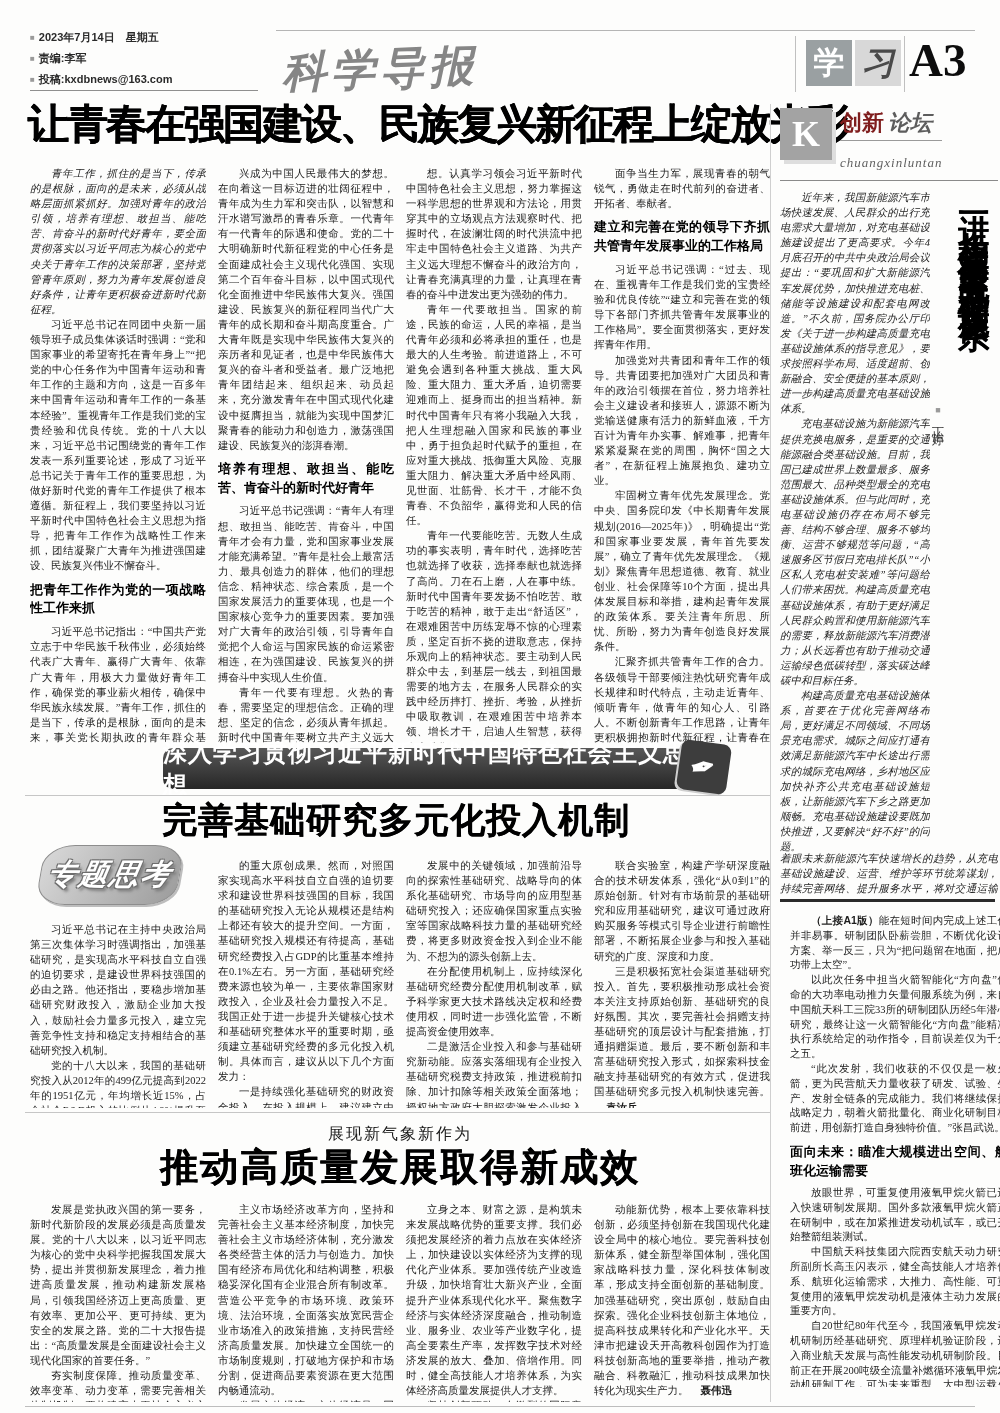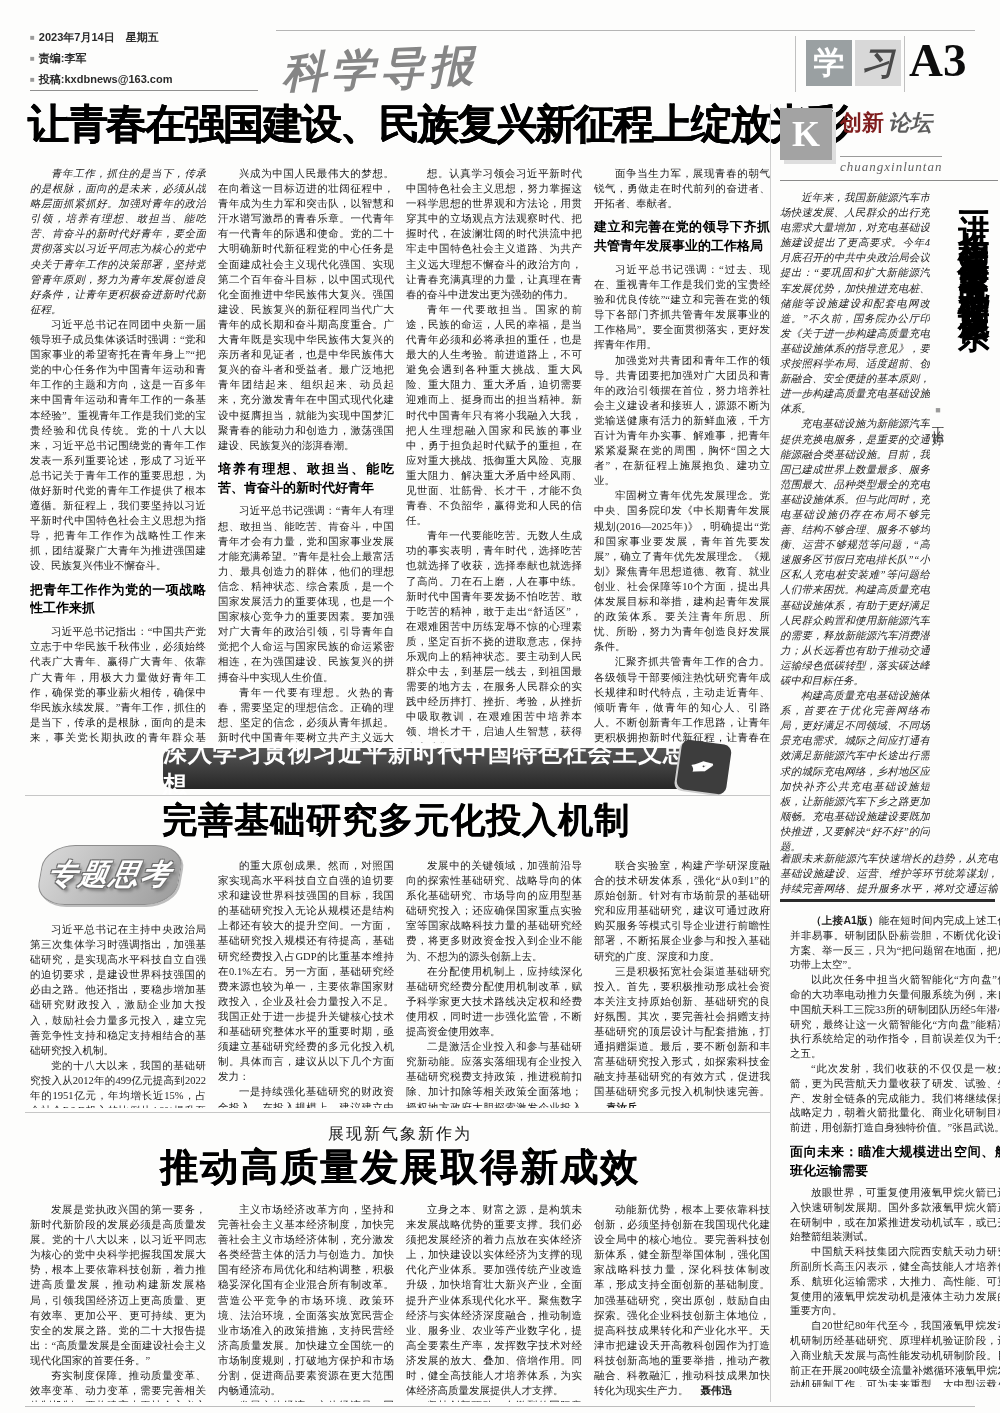--- a/index.html
+++ b/index.html
@@ -63,21 +63,21 @@
   
   .vrule-main{left:770px;top:104px;width:1px;height:1298px;background:#cfcfcf;}
   .forum{left:780px;top:102px;width:218px;height:78px;border-bottom:1px solid #8a8a8a;display:flex;gap:8px;}
   .k-logo{width:52px;height:52px;background:#a3a3a3;margin-top:6px;display:flex;align-items:center;justify-content:center;
     box-shadow:4px 4px 0 #dedede;}
   .k-logo span{color:#fff;font-size:36px;font-weight:bold;font-family:"Liberation Serif",serif;}
   .forum-text{padding-top:8px;}
   .forum-title{font-size:22px;line-height:26px;}
   .forum-title .t1{font-family:"Liberation Sans",sans-serif;font-weight:900;color:#7f1d1d;}
   .forum-title .t2{font-family:Liberation Sans, sans-serif;font-style:italic;font-weight:bold;color:#5d5d5d;margin-left:4px;}
-  .forum-pinyin{display:inline-block;margin-top:20px;border-top:1px solid #9a9a9a;padding-top:2px;
+  .forum-pinyin{display:inline-block;margin-top:4px;border-top:1px solid #9a9a9a;padding-top:14px;
     font-style:italic;font-size:13px;color:#5f5f5f;font-family:"Liberation Serif",serif;letter-spacing:1px;}
   .charge-art{left:780px;top:190px;width:218px;height:662px;display:flex;}
   .charge-body{width:150px;height:662px;overflow:hidden;font-size:10.5px;line-height:15.1px;
     text-align:justify;font-style:italic;color:#1e1e1e;}
   .charge-body p{margin:0;text-indent:2em;}
   .charge-author{width:16px;writing-mode:vertical-rl;font-size:12px;color:#333;padding-top:215px;
     font-family:"Liberation Sans",sans-serif;letter-spacing:3px;}
   .charge-author .mk{color:#9a9a9a;font-size:9px;}
   .charge-title{width:52px;writing-mode:vertical-rl;font-family:"Liberation Sans",sans-serif;font-weight:900;
     font-size:31px;color:#000;letter-spacing:7px;line-height:50px;text-shadow:0.5px 0 #000;}
@@ -170,21 +170,21 @@
         <p>联合实验室，构建产学研深度融合的技术研发体系，强化“从0到1”的原始创新。针对有市场前景的基础研究和应用基础研究，建议可通过政府购买服务等模式引导企业进行前瞻性部署，不断拓展企业参与和投入基础研究的广度、深度和力度。</p>
         <p>三是积极拓宽社会渠道基础研究投入。首先，要积极推动形成社会资本关注支持原始创新、基础研究的良好氛围。其次，要完善社会捐赠支持基础研究的顶层设计与配套措施，打通捐赠渠道。最后，要不断创新和丰富基础研究投入形式，如探索科技金融支持基础研究的有效方式，促进我国基础研究多元投入机制快速完善。<span class="byline">袁汝兵</span></p>
       </div>
   </div>
   <div class="abs rule-b"></div>
 
   <div class="abs sec3-head">推动高质量发展取得新成效</div>
   <div class="abs sec3-kicker">展现新气象新作为</div>
   <div class="abs cols cols3">
     <div class="col">
-        <p>发展是党执政兴国的第一要务，新时代新阶段的发展必须是高质量发展。党的十八大以来，以习近平同志为核心的党中央科学把握我国发展大势，根本上要依靠科技创新，着力推进高质量发展，推动构建新发展格局，引领我国经济迈上更高质量、更有效率、更加公平、更可持续、更为安全的发展之路。党的二十大报告提出：“高质量发展是全面建设社会主义现代化国家的首要任务。”</p>
+        <p>发展是党执政兴国的第一要务，新时代新阶段的发展必须是高质量发展。党的十八大以来，以习近平同志为核心的党中央科学把握我国发展大势，提出并贯彻新发展理念，着力推进高质量发展，推动构建新发展格局，引领我国经济迈上更高质量、更有效率、更加公平、更可持续、更为安全的发展之路。党的二十大报告提出：“高质量发展是全面建设社会主义现代化国家的首要任务。”</p>
         <p>夯实制度保障。推动质量变革、效率变革、动力变革，需要完善相关体制机制。要构建高水平社会主义市场经济体制，为推动高质量发展提供制度保障。坚持社会</p>
       </div>
     <div class="col">
         <p>主义市场经济改革方向，坚持和完善社会主义基本经济制度，加快完善社会主义市场经济体制，充分激发各类经营主体的活力与创造力。加快国有经济布局优化和结构调整，积极稳妥深化国有企业混合所有制改革。营造公平竞争的市场环境、政策环境、法治环境，全面落实放宽民营企业市场准入的政策措施，支持民营经济高质量发展。加快建立全国统一的市场制度规则，打破地方保护和市场分割，促进商品要素资源在更大范围内畅通流动。</p>
         <p>发展实体经济。实体经济是一国经济的</p>
       </div>
     <div class="col">
         <p>立身之本、财富之源，是构筑未来发展战略优势的重要支撑。我们必须把发展经济的着力点放在实体经济上，加快建设以实体经济为支撑的现代化产业体系。要加强传统产业改造升级，加快培育壮大新兴产业，全面提升产业体系现代化水平。聚焦数字经济与实体经济深度融合，推动制造业、服务业、农业等产业数字化，提高全要素生产率，发挥数字技术对经济发展的放大、叠加、倍增作用。同时，健全高技能人才培养体系，为实体经济高质量发展提供人才支撑。</p>
         <p>坚持创新驱动。在激烈的国际竞争中，我们要开辟发展新领域新赛道、塑造发展新</p>
       </div>

